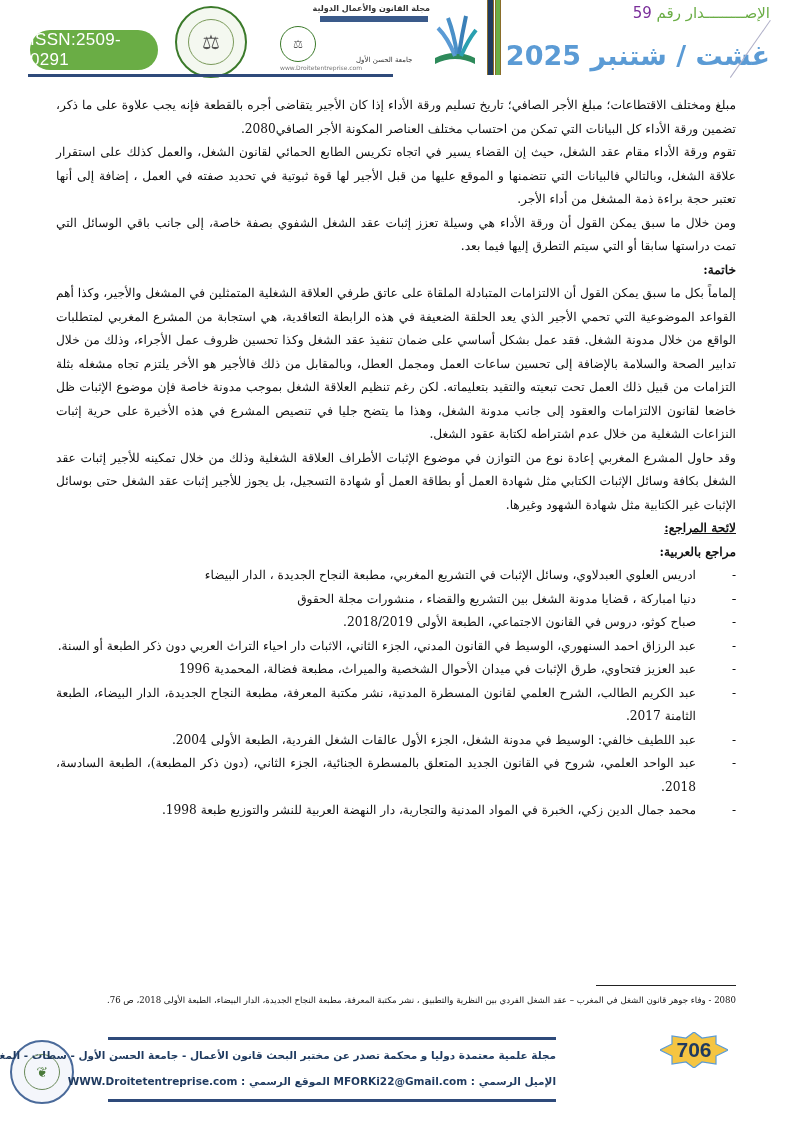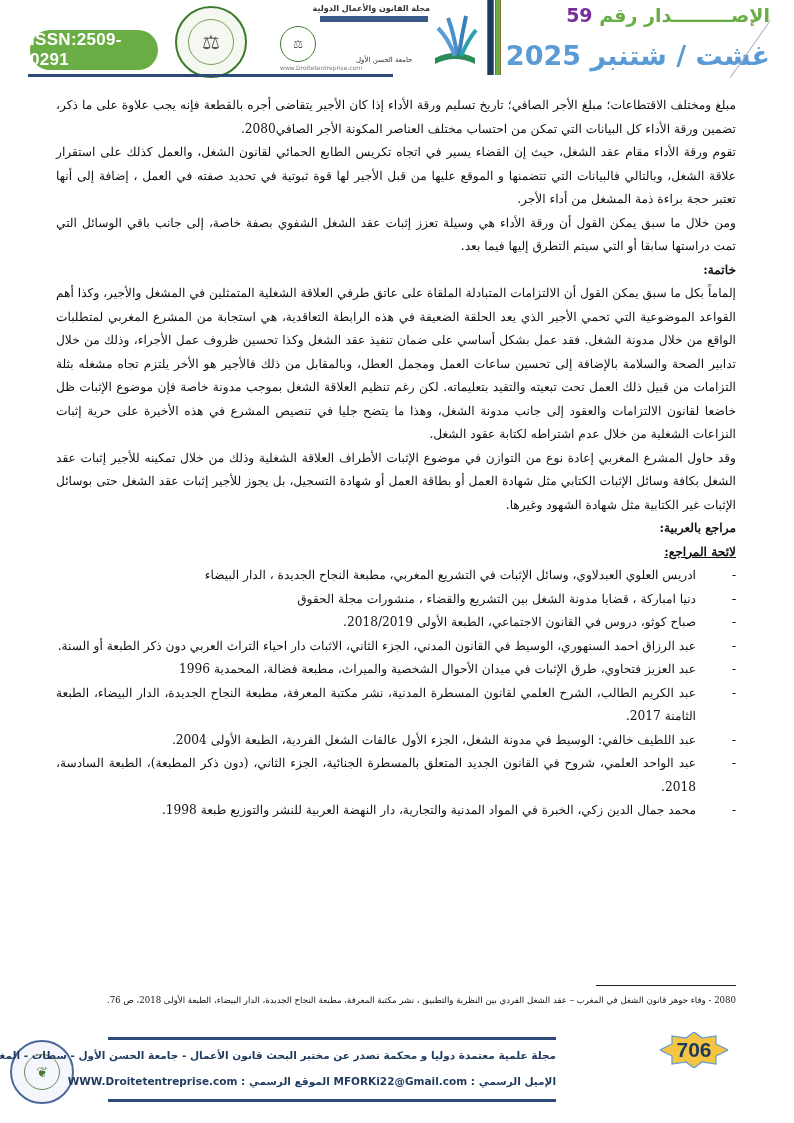--- a/index.html
+++ b/index.html
@@ -1,32 +1,32 @@
 <!DOCTYPE html>
 <html><head>
 <meta charset="utf-8">
 <style>
   html, body { margin:0; padding:0; background:#ffffff; }
   body { width:794px; height:1123px; position:relative; overflow:hidden; font-family:"DejaVu Sans", sans-serif; color:#111; }
   .abs { position:absolute; }
 
   
-  .issn { left:30px; top:30px; width:128px; height:40px; background:#6aad45; border-radius:20px; color:#fff; font-family:"Liberation Sans", sans-serif; font-size:17px; font-weight:bold; display:flex; align-items:center; justify-content:center; letter-spacing:0.3px; }
+  .issn { left:30px; top:30px; width:128px; height:40px; background:#6aad45; border-radius:20px; color:#fff; font-family:"Liberation Sans", sans-serif; font-size:17px; font-weight:normal; display:flex; align-items:center; justify-content:center; letter-spacing:0.3px; }
   .seal { left:175px; top:6px; width:68px; height:68px; border-radius:50%; border:2px solid #3b7a2a; background:#f4f8f0; display:flex; align-items:center; justify-content:center; }
   .seal-inner { width:44px; height:44px; border-radius:50%; border:1px solid #7a9a5a; display:flex; align-items:center; justify-content:center; font-size:20px; color:#555; }
   .journal-logo { left:280px; top:4px; width:150px; height:70px; }
   .jl-title { position:absolute; right:0; top:0; font-size:8px; color:#333; white-space:nowrap; direction:rtl; font-weight:bold; }
   .jl-band { position:absolute; left:40px; top:12px; width:108px; height:6px; background:#3a5a8a; }
   .jl-seal { position:absolute; left:0; top:22px; width:34px; height:34px; border-radius:50%; border:1px solid #3b7a2a; display:flex; align-items:center; justify-content:center; font-size:11px; color:#555; }
   .jl-univ { position:absolute; left:76px; top:28px; font-size:7px; color:#333; direction:rtl;margin-top:24px; }
   .jl-url { position:absolute; left:0; top:60px; font-size:6px; color:#777; }
   .book { left:430px; top:8px; width:50px; height:62px; }
   .vbar1 { left:487px; top:0; width:5px; height:75px; background:#1f3a5f; border-left:1px solid #8a6d2a; border-right:1px solid #8a6d2a; }
   .vbar2 { left:495px; top:0; width:4px; height:75px; background:#6aad45; border-left:1px solid #8a6d2a; border-right:1px solid #8a6d2a; }
-  .issue-line1 { left:508px; top:4px; width:262px; text-align:right; direction:rtl; font-size:19px; font-weight:bold; color:#6aad45; white-space:nowrap; }
+  .issue-line1 { left:508px; top:4px; width:262px; text-align:right; direction:rtl; font-size:15px; font-weight:normal; color:#6aad45; white-space:nowrap; }
   .issue-line1 .num { color:#7a2e9a; }
   .issue-line2 { left:508px; top:40px; width:262px; text-align:right; direction:rtl; font-size:27px; font-weight:bold; color:#5b9bd5; white-space:nowrap; }
   .diag { left:770px; top:20px; width:1px; height:70px; background:#b0b0c8; transform:rotate(35deg); transform-origin:top left; }
   .header-rule { left:28px; top:74px; width:365px; height:3px; background:#2e4a7a; }
 
   
   .content { left:56px; top:94px; width:680px; direction:rtl; text-align:justify; font-family:"DejaVu Serif", serif; font-size:12.2px; line-height:23.5px; }
   .content p { margin:0; }
   .bold { font-weight:bold; }
   .underline { text-decoration:underline; }
@@ -81,22 +81,22 @@
 <div class="abs diag"></div>
 <div class="abs header-rule"></div>
 
 <div class="abs content">
   <p>مبلغ ومختلف الاقتطاعات؛ مبلغ الأجر الصافي؛ تاريخ تسليم ورقة الأداء إذا كان الأجير يتقاضى أجره بالقطعة فإنه يجب علاوة على ما ذكر، تضمين ورقة الأداء كل البيانات التي تمكن من احتساب مختلف العناصر المكونة الأجر الصافي2080.</p>
   <p>تقوم ورقة الأداء مقام عقد الشغل، حيث إن القضاء يسير في اتجاه تكريس الطابع الحمائي لقانون الشغل، والعمل كذلك على استقرار علاقة الشغل، وبالتالي فالبيانات التي تتضمنها و الموقع عليها من قبل الأجير لها قوة ثبوتية في تحديد صفته في العمل ، إضافة إلى أنها تعتبر حجة براءة ذمة المشغل من أداء الأجر.</p>
   <p>ومن خلال ما سبق يمكن القول أن ورقة الأداء هي وسيلة تعزز إثبات عقد الشغل الشفوي بصفة خاصة، إلى جانب باقي الوسائل التي تمت دراستها سابقا أو التي سيتم التطرق إليها فيما بعد.</p>
   <p class="bold">خاتمة:</p>
   <p>إلماماً بكل ما سبق يمكن القول أن الالتزامات المتبادلة الملقاة على عاتق طرفي العلاقة الشغلية المتمثلين في المشغل والأجير، وكذا أهم القواعد الموضوعية التي تحمي الأجير الذي يعد الحلقة الضعيفة في هذه الرابطة التعاقدية، هي استجابة من المشرع المغربي لمتطلبات الواقع من خلال مدونة الشغل. فقد عمل بشكل أساسي على ضمان تنفيذ عقد الشغل وكذا تحسين ظروف عمل الأجراء، وذلك من خلال تدابير الصحة والسلامة بالإضافة إلى تحسين ساعات العمل ومجمل العطل، وبالمقابل من ذلك فالأجير هو الأخر يلتزم تجاه مشغله بثلة التزامات من قبيل ذلك العمل تحت تبعيته والتقيد بتعليماته. لكن رغم تنظيم العلاقة الشغل بموجب مدونة خاصة فإن موضوع الإثبات ظل خاضعا لقانون الالتزامات والعقود إلى جانب مدونة الشغل، وهذا ما يتضح جليا في تنصيص المشرع في هذه الأخيرة على حرية إثبات النزاعات الشغلية من خلال عدم اشتراطه لكتابة عقود الشغل.</p>
   <p>وقد حاول المشرع المغربي إعادة نوع من التوازن في موضوع الإثبات الأطراف العلاقة الشغلية وذلك من خلال تمكينه للأجير إثبات عقد الشغل بكافة وسائل الإثبات الكتابي مثل شهادة العمل أو بطاقة العمل أو شهادة التسجيل، بل يجوز للأجير إثبات عقد الشغل حتى بوسائل الإثبات غير الكتابية مثل شهادة الشهود وغيرها.</p>
+  <p class="bold underline">لائحة المراجع:</p>
   <p class="bold">مراجع بالعربية:</p>
-  <p class="bold underline">لائحة المراجع:</p>
 
   <p class="ref"><span class="dash">-</span><span>ادريس العلوي العبدلاوي، وسائل الإثبات في التشريع المغربي، مطبعة النجاح الجديدة ، الدار البيضاء</span></p>
   <p class="ref"><span class="dash">-</span></p>
   <p class="ref"><span class="dash">-</span><span>دنيا امباركة ، قضايا مدونة الشغل بين التشريع والقضاء ، منشورات مجلة الحقوق</span></p>
   <p class="ref"><span class="dash">-</span><span>صباح كوثو، دروس في القانون الاجتماعي، الطبعة الأولى 2018/2019.</span></p>
   <p class="ref"><span class="dash">-</span><span>عبد الرزاق احمد السنهوري، الوسيط في القانون المدني، الجزء الثاني، الاثبات دار احياء التراث العربي دون ذكر الطبعة أو السنة.</span></p>
   <p class="ref"><span class="dash">-</span><span>عبد العزيز فتحاوي، طرق الإثبات في ميدان الأحوال الشخصية والميراث، مطبعة فضالة، المحمدية 1996</span></p>
   <p class="ref"><span class="dash">-</span><span>عبد الكريم الطالب، الشرح العلمي لقانون المسطرة المدنية، نشر مكتبة المعرفة، مطبعة النجاح الجديدة، الدار البيضاء، الطبعة الثامنة 2017.</span></p>
   <p class="ref"><span class="dash">-</span><span>عبد اللطيف خالفي: الوسيط في مدونة الشغل، الجزء الأول عالقات الشغل الفردية، الطبعة الأولى 2004.</span></p>
   <p class="ref"><span class="dash">-</span><span>عبد الواحد العلمي، شروح في القانون الجديد المتعلق بالمسطرة الجنائية، الجزء الثاني، (دون ذكر المطبعة)، الطبعة السادسة، 2018.</span></p>

